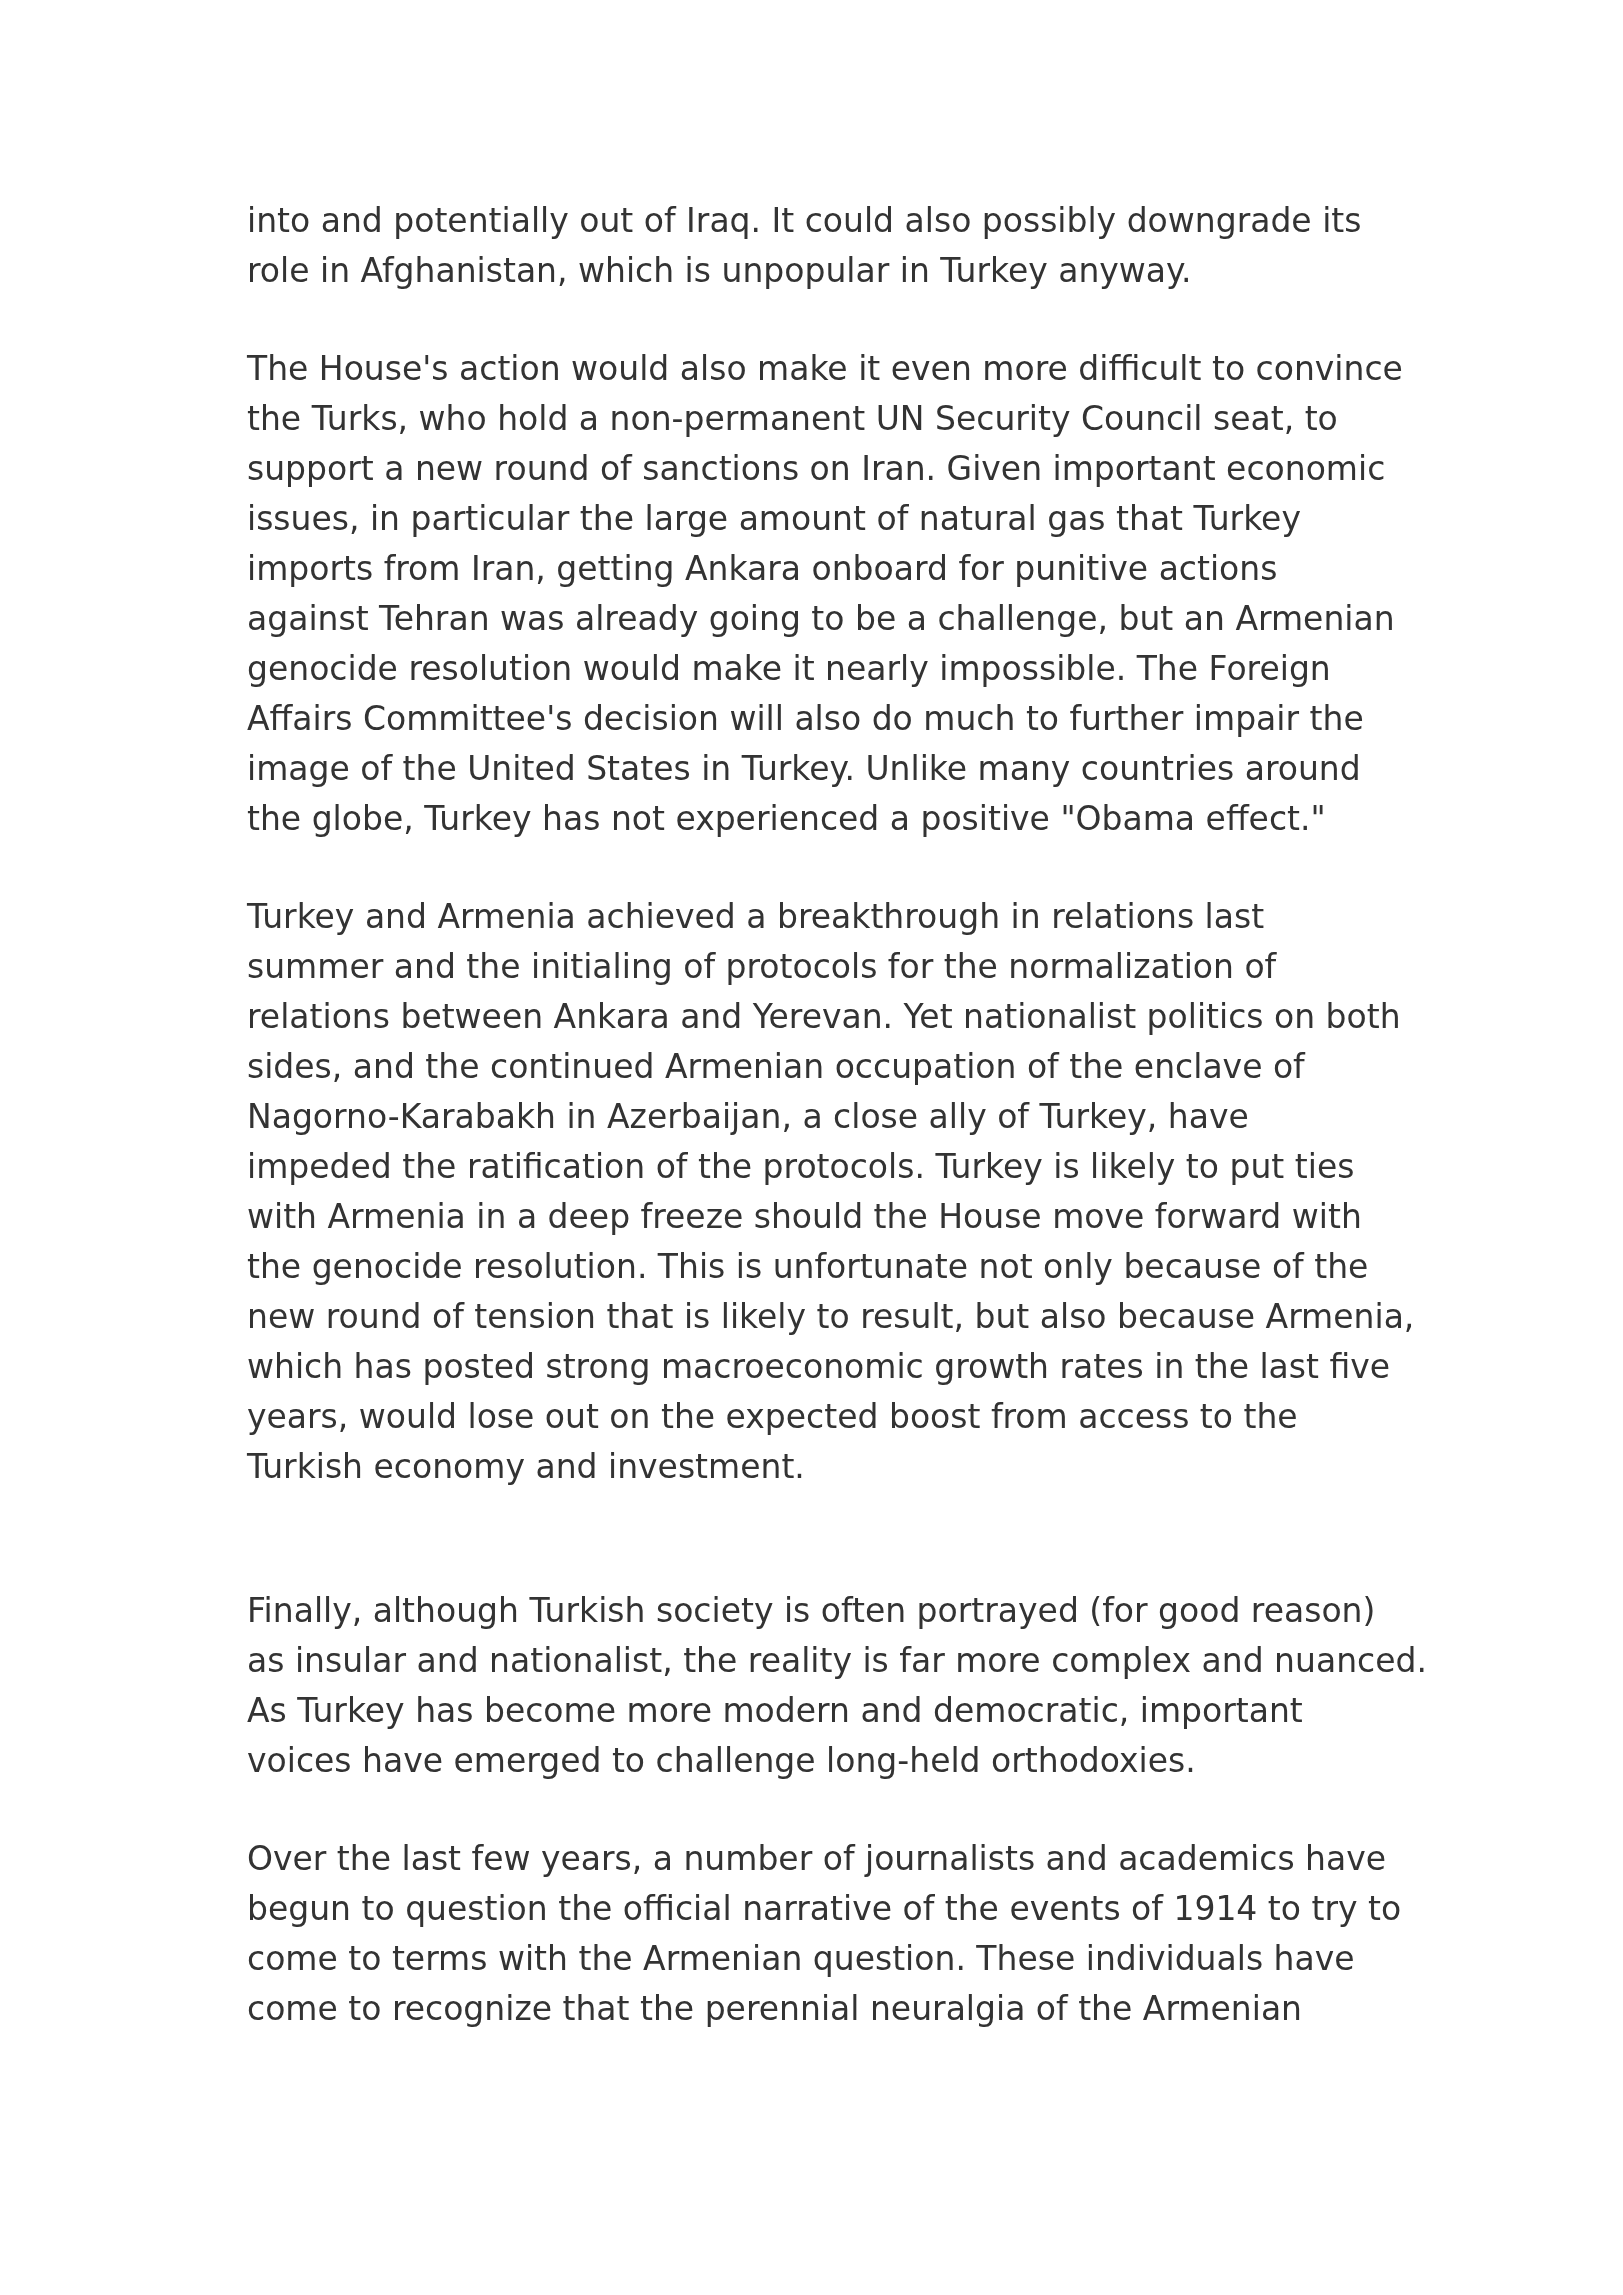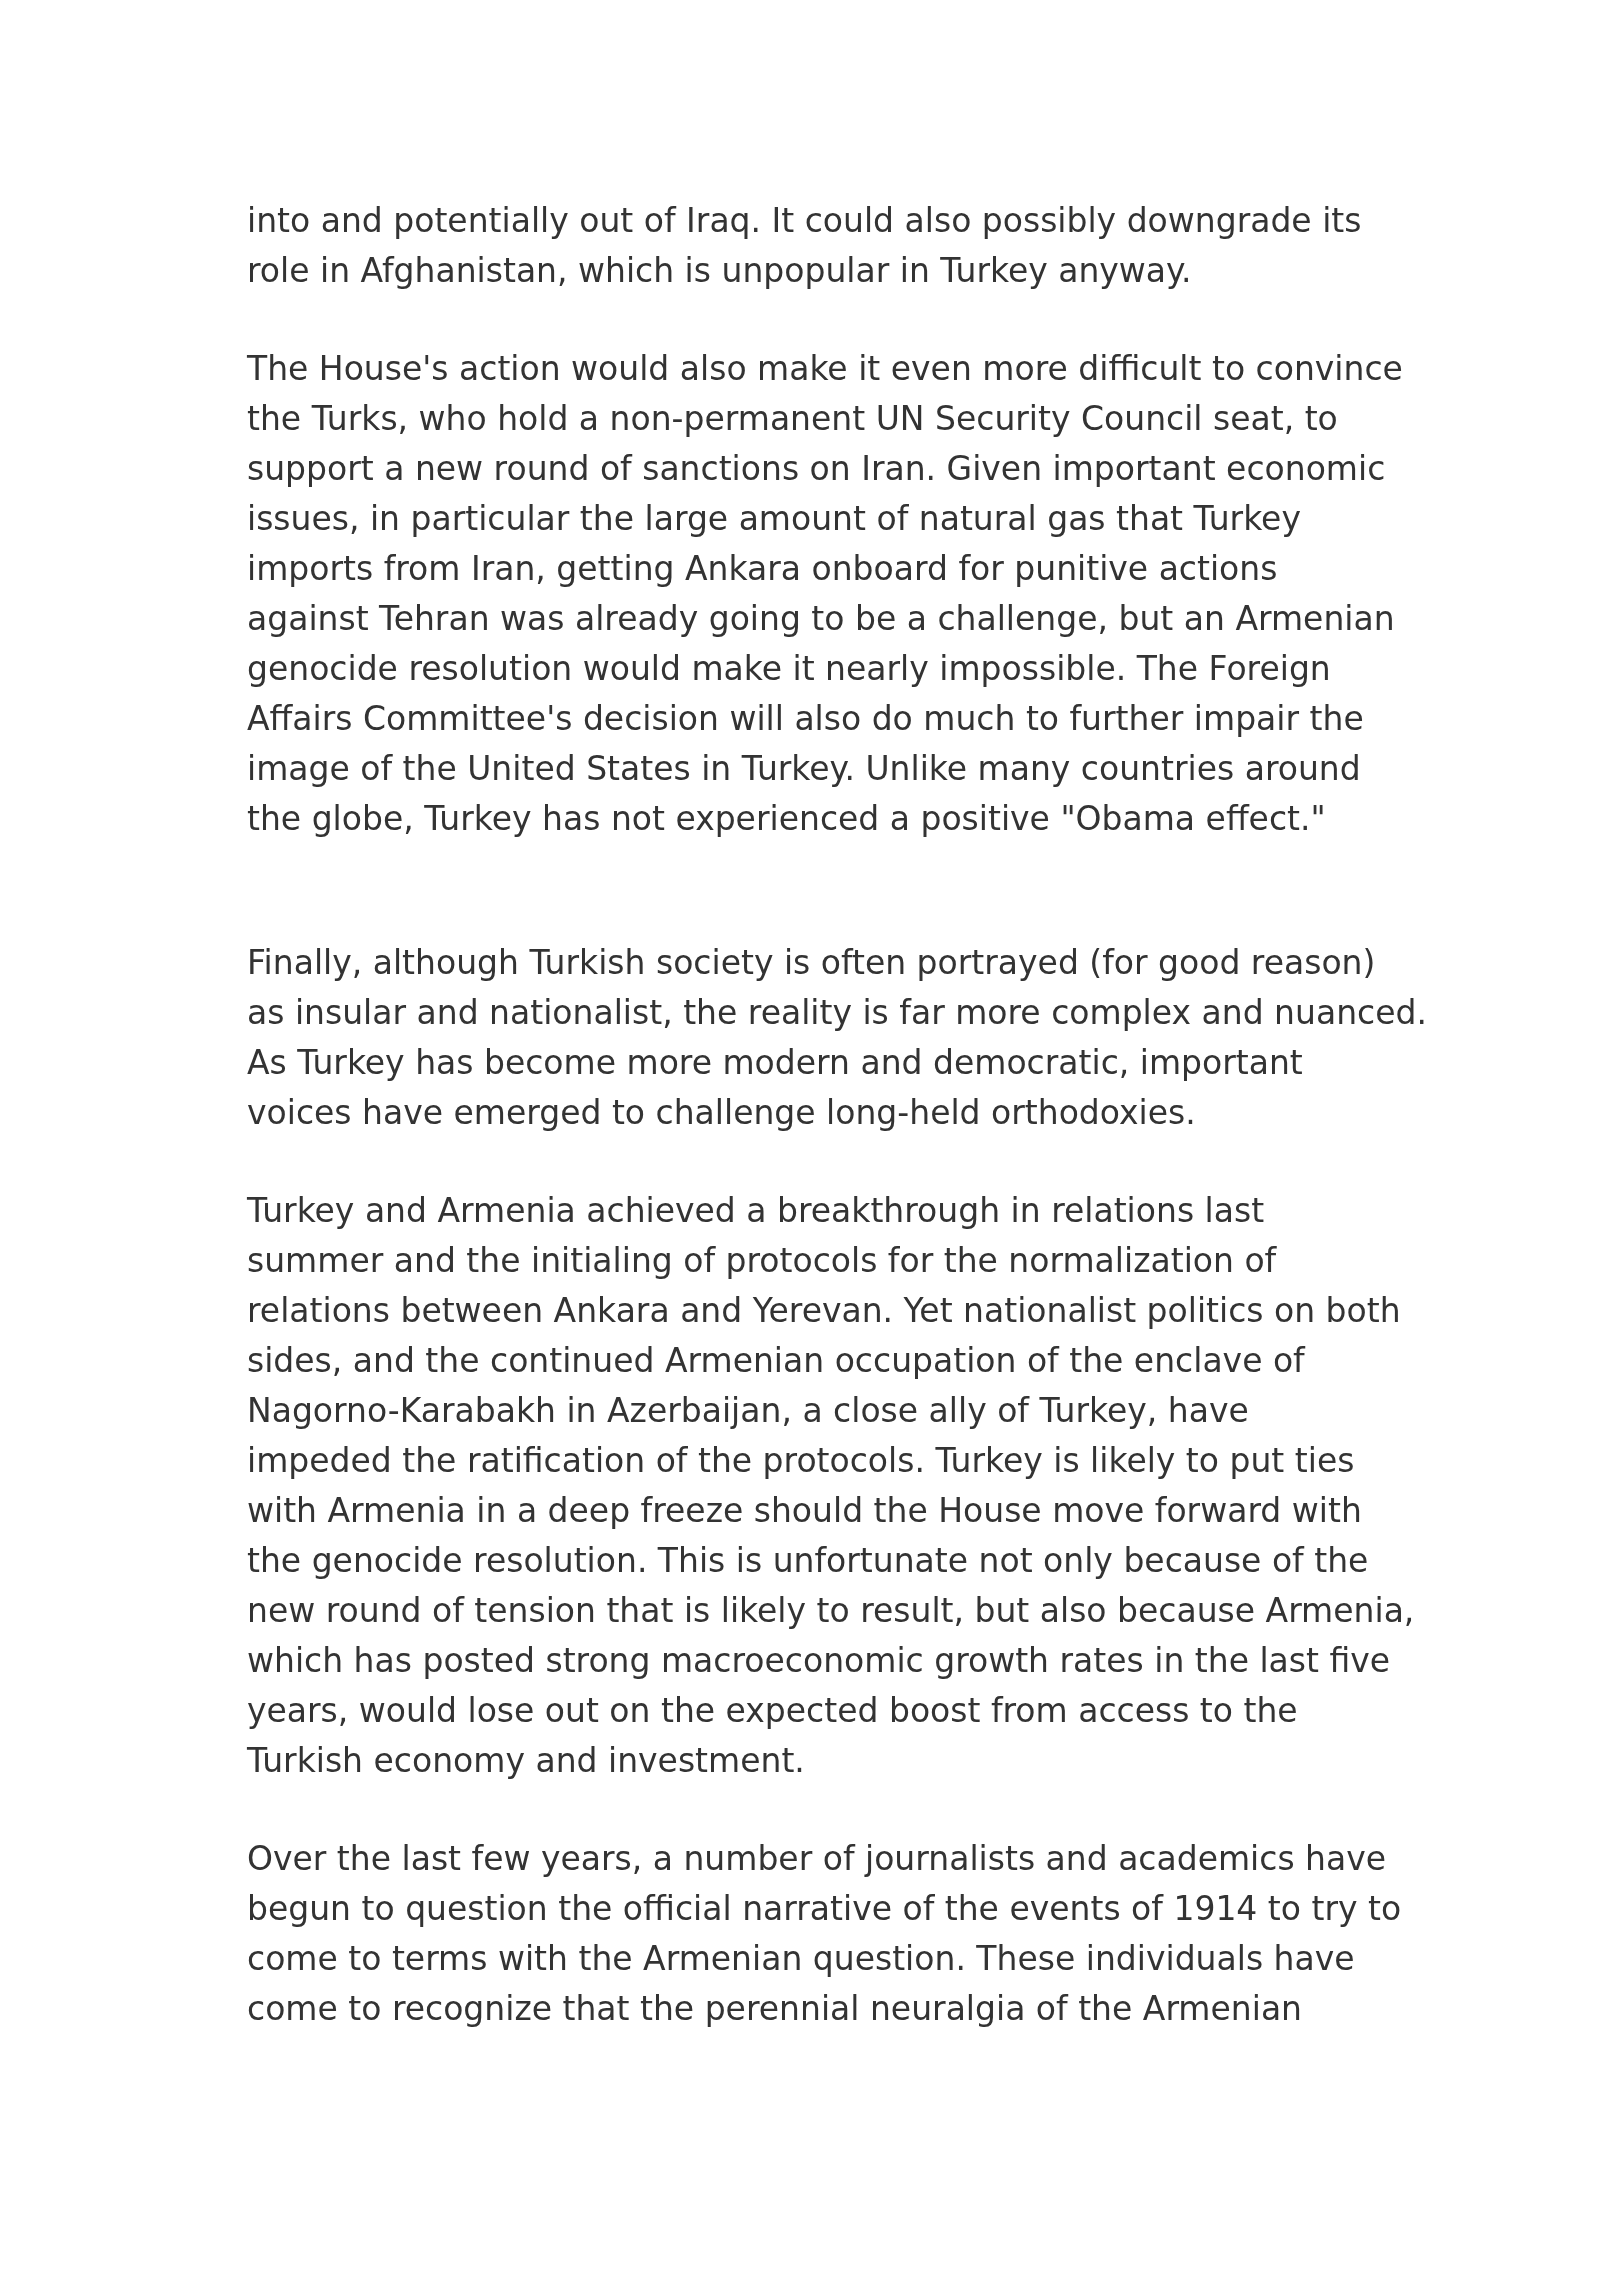--- a/index.html
+++ b/index.html
@@ -51,35 +51,35 @@
     <p class="para">The House's action would also make it even more difficult to convince
 the Turks, who hold a non-permanent UN Security Council seat, to
 support a new round of sanctions on Iran. Given important economic
 issues, in particular the large amount of natural gas that Turkey
 imports from Iran, getting Ankara onboard for punitive actions
 against Tehran was already going to be a challenge, but an Armenian
 genocide resolution would make it nearly impossible. The Foreign
 Affairs Committee's decision will also do much to further impair the
 image of the United States in Turkey. Unlike many countries around
 the globe, Turkey has not experienced a positive "Obama effect."</p>
-    <p class="para gap-before">Finally, although Turkish society is often portrayed (for good reason)
-as insular and nationalist, the reality is far more complex and nuanced.
-As Turkey has become more modern and democratic, important
-voices have emerged to challenge long-held orthodoxies.</p>
     <p class="para">Turkey and Armenia achieved a breakthrough in relations last
 summer and the initialing of protocols for the normalization of
 relations between Ankara and Yerevan. Yet nationalist politics on both
 sides, and the continued Armenian occupation of the enclave of
 Nagorno-Karabakh in Azerbaijan, a close ally of Turkey, have
 impeded the ratification of the protocols. Turkey is likely to put ties
 with Armenia in a deep freeze should the House move forward with
 the genocide resolution. This is unfortunate not only because of the
 new round of tension that is likely to result, but also because Armenia,
 which has posted strong macroeconomic growth rates in the last five
 years, would lose out on the expected boost from access to the
 Turkish economy and investment.</p>
+    <p class="para gap-before">Finally, although Turkish society is often portrayed (for good reason)
+as insular and nationalist, the reality is far more complex and nuanced.
+As Turkey has become more modern and democratic, important
+voices have emerged to challenge long-held orthodoxies.</p>
     <p class="para">Over the last few years, a number of journalists and academics have
 begun to question the official narrative of the events of 1914 to try to
 come to terms with the Armenian question. These individuals have
 come to recognize that the perennial neuralgia of the Armenian</p>
   </div>
 </div>
 
 
 </body></html>

